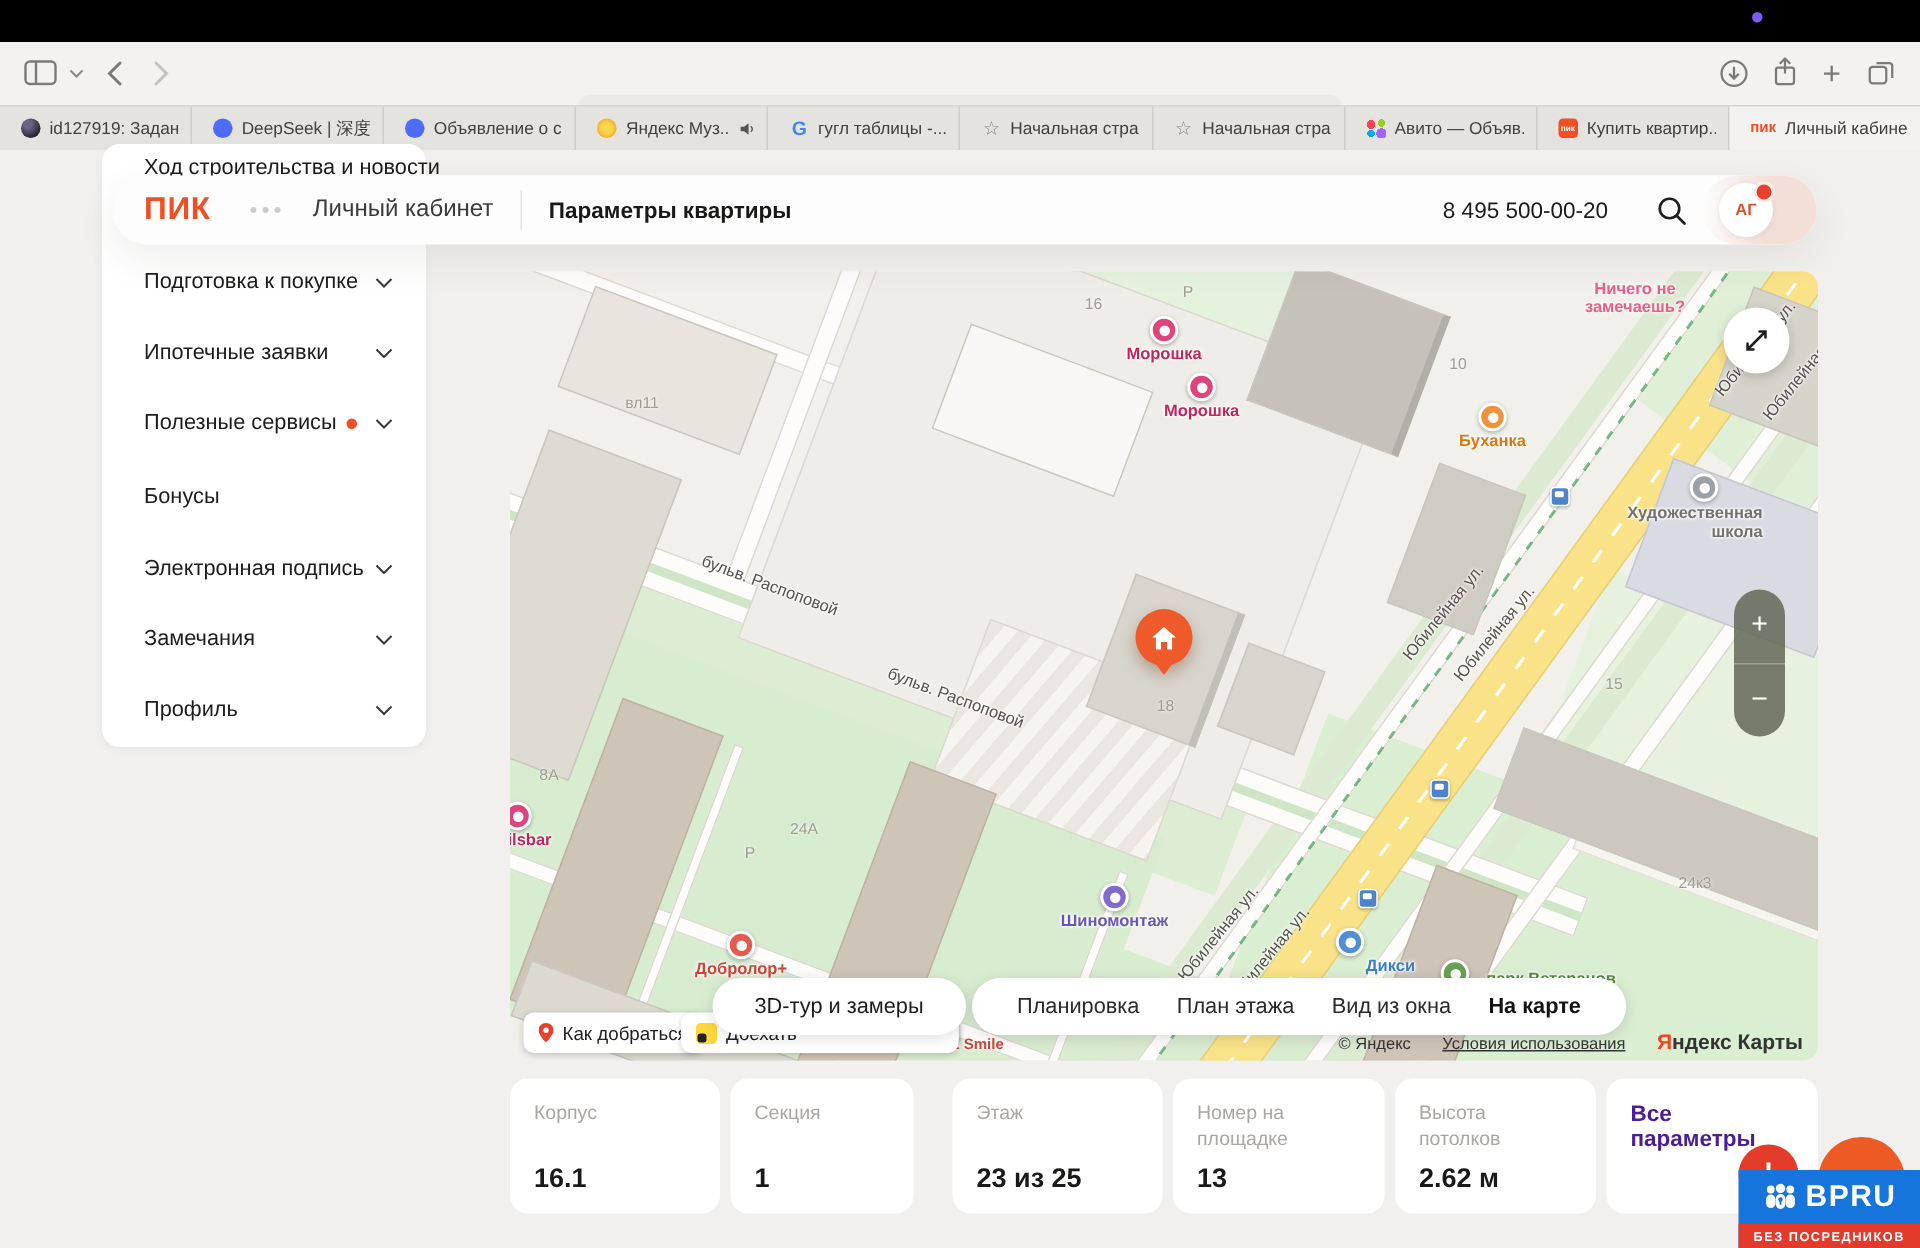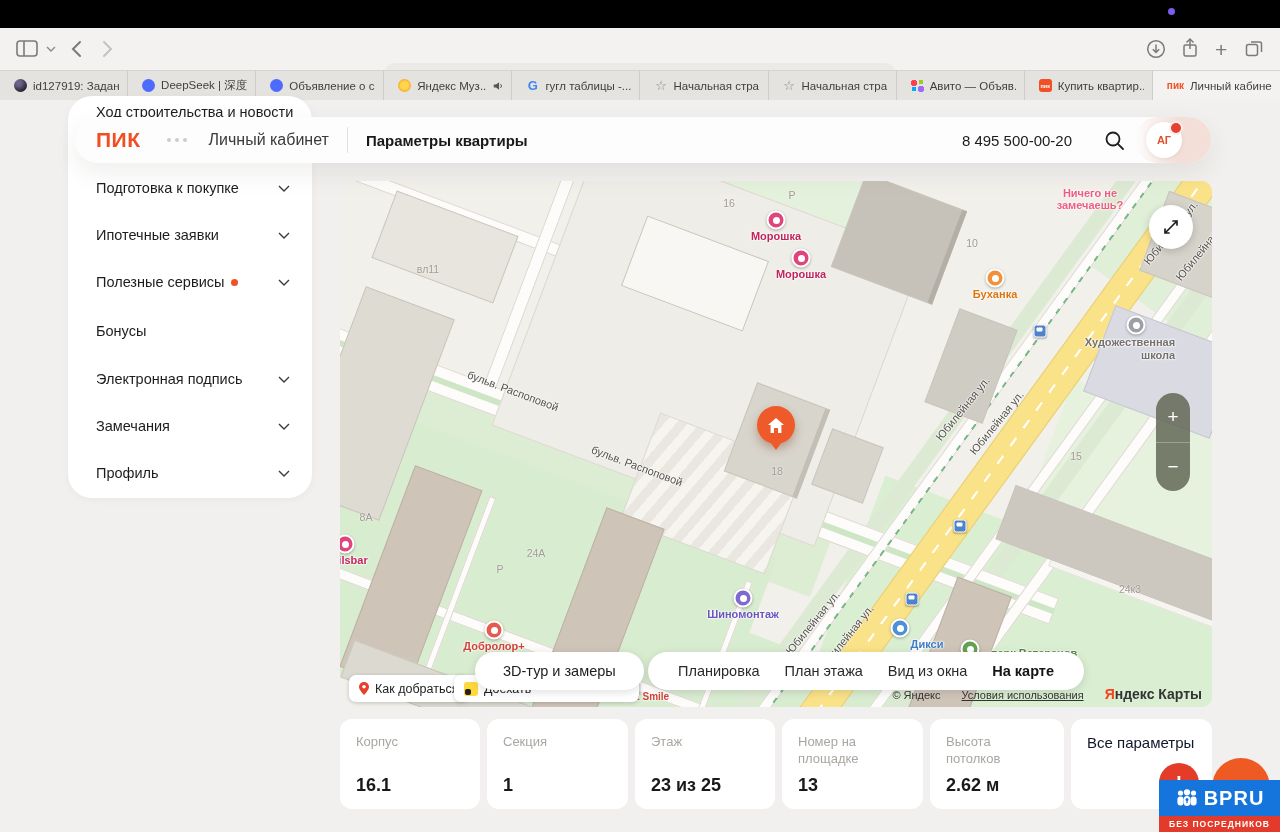--- a/index.html
+++ b/index.html
@@ -46,21 +46,21 @@
   .vdiv{width:1px;height:26px;background:#e4e2df;margin:0 18px;}
   .htitle{font-size:15px;font-weight:bold;color:#191918;}
   .hphone{font-size:15px;color:#1c1b1a;margin-right:32px;}
   .hcapsule{position:absolute;right:0;top:0;width:76px;height:46px;border-radius:23px;
             background:linear-gradient(90deg,rgba(246,231,226,0) 0%,#f4dfd8 55%);display:flex;align-items:center;}
   .avatar{position:relative;width:36px;height:36px;margin-left:11px;border-radius:50%;background:#fff;
           display:flex;align-items:center;justify-content:center;font-size:11px;font-weight:bold;color:#e0502e;
           box-shadow:0 1px 4px rgba(0,0,0,.08);}
   .avatar i{position:absolute;right:-1px;top:-1px;width:10px;height:10px;border-radius:50%;background:#e8402e;border:2px solid #faeee9;}
   
-  .side{position:absolute;left:68px;top:96px;width:244px;height:402px;background:#fff;border-radius:24px;
+  .side{position:absolute;left:68px;top:96px;width:216px;height:402px;background:#fff;border-radius:12px;
         z-index:4;box-shadow:0 2px 8px rgba(0,0,0,.04);}
   .sitem{position:absolute;left:28px;right:22px;height:22px;display:flex;align-items:center;
          justify-content:space-between;font-size:14.5px;color:#1e1d1c;cursor:pointer;}
   .sitem .lab{display:flex;align-items:center;gap:7px;white-space:nowrap;}
   .odot{width:7px;height:7px;border-radius:50%;background:#f05023;display:inline-block;}
   
   .map{position:absolute;left:340px;top:181px;width:872px;height:526px;border-radius:10px;overflow:hidden;
        background:#f2f0ea;z-index:3;}
   .green,.road,.bld,.stripe{position:absolute;}
   .green{background:#dcedd3;}
@@ -101,21 +101,21 @@
   .attrib{position:absolute;z-index:8;right:10px;bottom:5px;display:flex;align-items:baseline;gap:21px;font-size:11px;color:#333;}
   .attrib .lnk{text-decoration:underline;cursor:pointer;}
   .ybrand{font-size:14px;font-weight:bold;color:#333;text-align:right;}
   .ybrand b{color:#fc3f1d;}
   .taxiico{width:14px;height:14px;border-radius:3px;background:#ffd83d;position:relative;flex:none;}
   .taxiico::before{content:"";position:absolute;left:1px;bottom:1px;width:6px;height:6px;background:#222;border-radius:2px;}
   
   .pcard{position:absolute;top:719px;height:90px;background:#fff;border-radius:12px;box-sizing:border-box;padding:15px 16px;}
   .pcard .pl{font-size:13px;color:#aaa7a1;line-height:1.3;}
   .pcard .pv{position:absolute;left:16px;bottom:13px;font-size:18px;font-weight:bold;color:#191918;}
-  .pcard .pall{font-size:15px;font-weight:normal;color:#0f172a;cursor:pointer;}
+  .pcard .pall{font-size:15px;font-weight:bold;color:#4c1d95;cursor:pointer;}
   
   .fabbig{position:absolute;left:1212px;top:758px;width:58px;height:58px;border-radius:50%;background:#ed5a24;z-index:12;cursor:pointer;}
   .fabbadge{position:absolute;left:1159px;top:763px;width:40px;height:40px;border-radius:50%;background:#e33d2a;z-index:13;
        display:flex;align-items:center;justify-content:center;color:#fff;font-weight:bold;font-size:19px;cursor:pointer;}
   .wm{position:absolute;left:1159px;top:780px;width:121px;height:52px;background:#1575dc;z-index:20;
       display:flex;flex-direction:column;align-items:center;justify-content:flex-start;}
   .wmrow{display:flex;align-items:center;gap:5px;height:36px;}
   .wmbrand{color:#fff;font-weight:800;font-size:20px;letter-spacing:1px;}
   .wmtag{width:100%;height:16px;background:#e23b2c;color:#fff;font-size:8.5px;font-weight:bold;letter-spacing:1px;
       display:flex;align-items:center;justify-content:center;}
@@ -477,21 +477,21 @@
       <span>© Яндекс</span>
       <span class="lnk">Условия использования</span>
       <span class="ybrand"><b>Я</b><span>ндекс Карты</span></span>
     </div>
   </div>
 
   <div class="pcard" style="left:340px;width:140px;">
     <div class="pl">Корпус</div>
     <div class="pv">16.1</div>
   </div>
-  <div class="pcard" style="left:487px;width:141px;">
+  <div class="pcard" style="left:487px;width:122px;">
     <div class="pl">Секция</div>
     <div class="pv">1</div>
   </div>
   <div class="pcard" style="left:635px;width:140px;">
     <div class="pl">Этаж</div>
     <div class="pv">23 из 25</div>
   </div>
   <div class="pcard" style="left:782px;width:141px;">
     <div class="pl" style="white-space:pre-line;">Номер на
 площадке</div>

